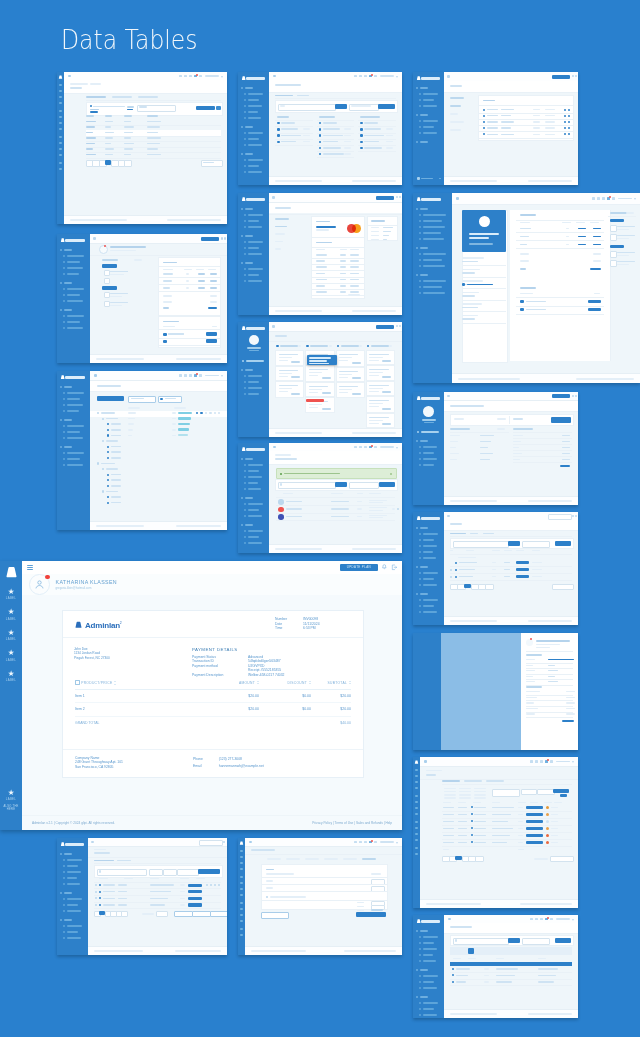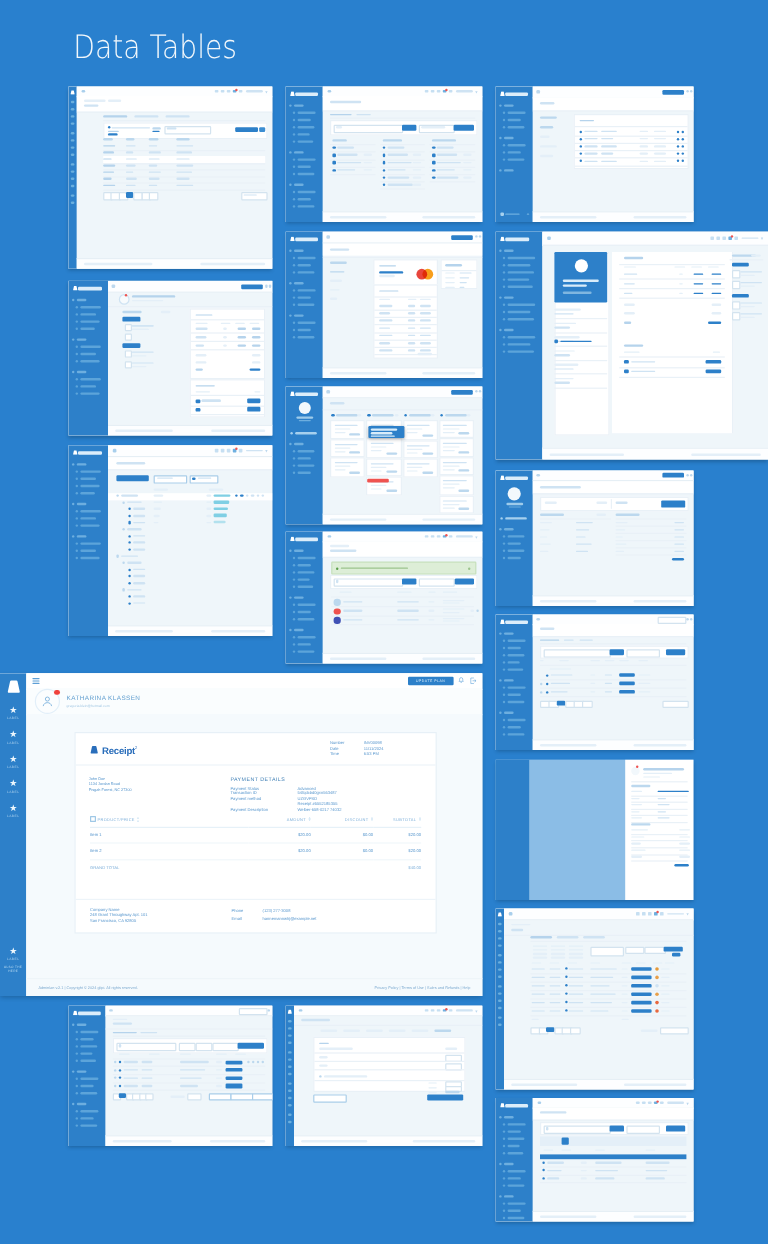--- a/index.html
+++ b/index.html
@@ -1889,21 +1889,21 @@
       <div class="inv-body">
         <div class="inv-sheet">
           <div class="sheet-head">
             <div class="brandrow">
               <span class="bmark">
                 <svg viewBox="0 0 26 22" width="9" height="8" aria-hidden="true">
                   <path d="M9.4 1.6h7.2c.9 0 1.6.6 1.8 1.5l3.2 14.3c.2 1-.5 1.9-1.5 1.9H5.9
                            c-1 0-1.7-.9-1.5-1.9L7.6 3.1c.2-.9.9-1.5 1.8-1.5Z" fill="#2a6ebb"></path>
                 </svg>
               </span>
-              <span class="bname">Receipt</span>
+              <span class="bname">Adminlan</span>
               <span class="bsup">2</span>
             </div>
             <table class="metatab">
                 <tbody id="inv-meta">
                   <tr>
                     <td class="k">Number</td>
                     <td>INV00098</td>
                   </tr>
                   <tr>
                     <td class="k">Date</td>

